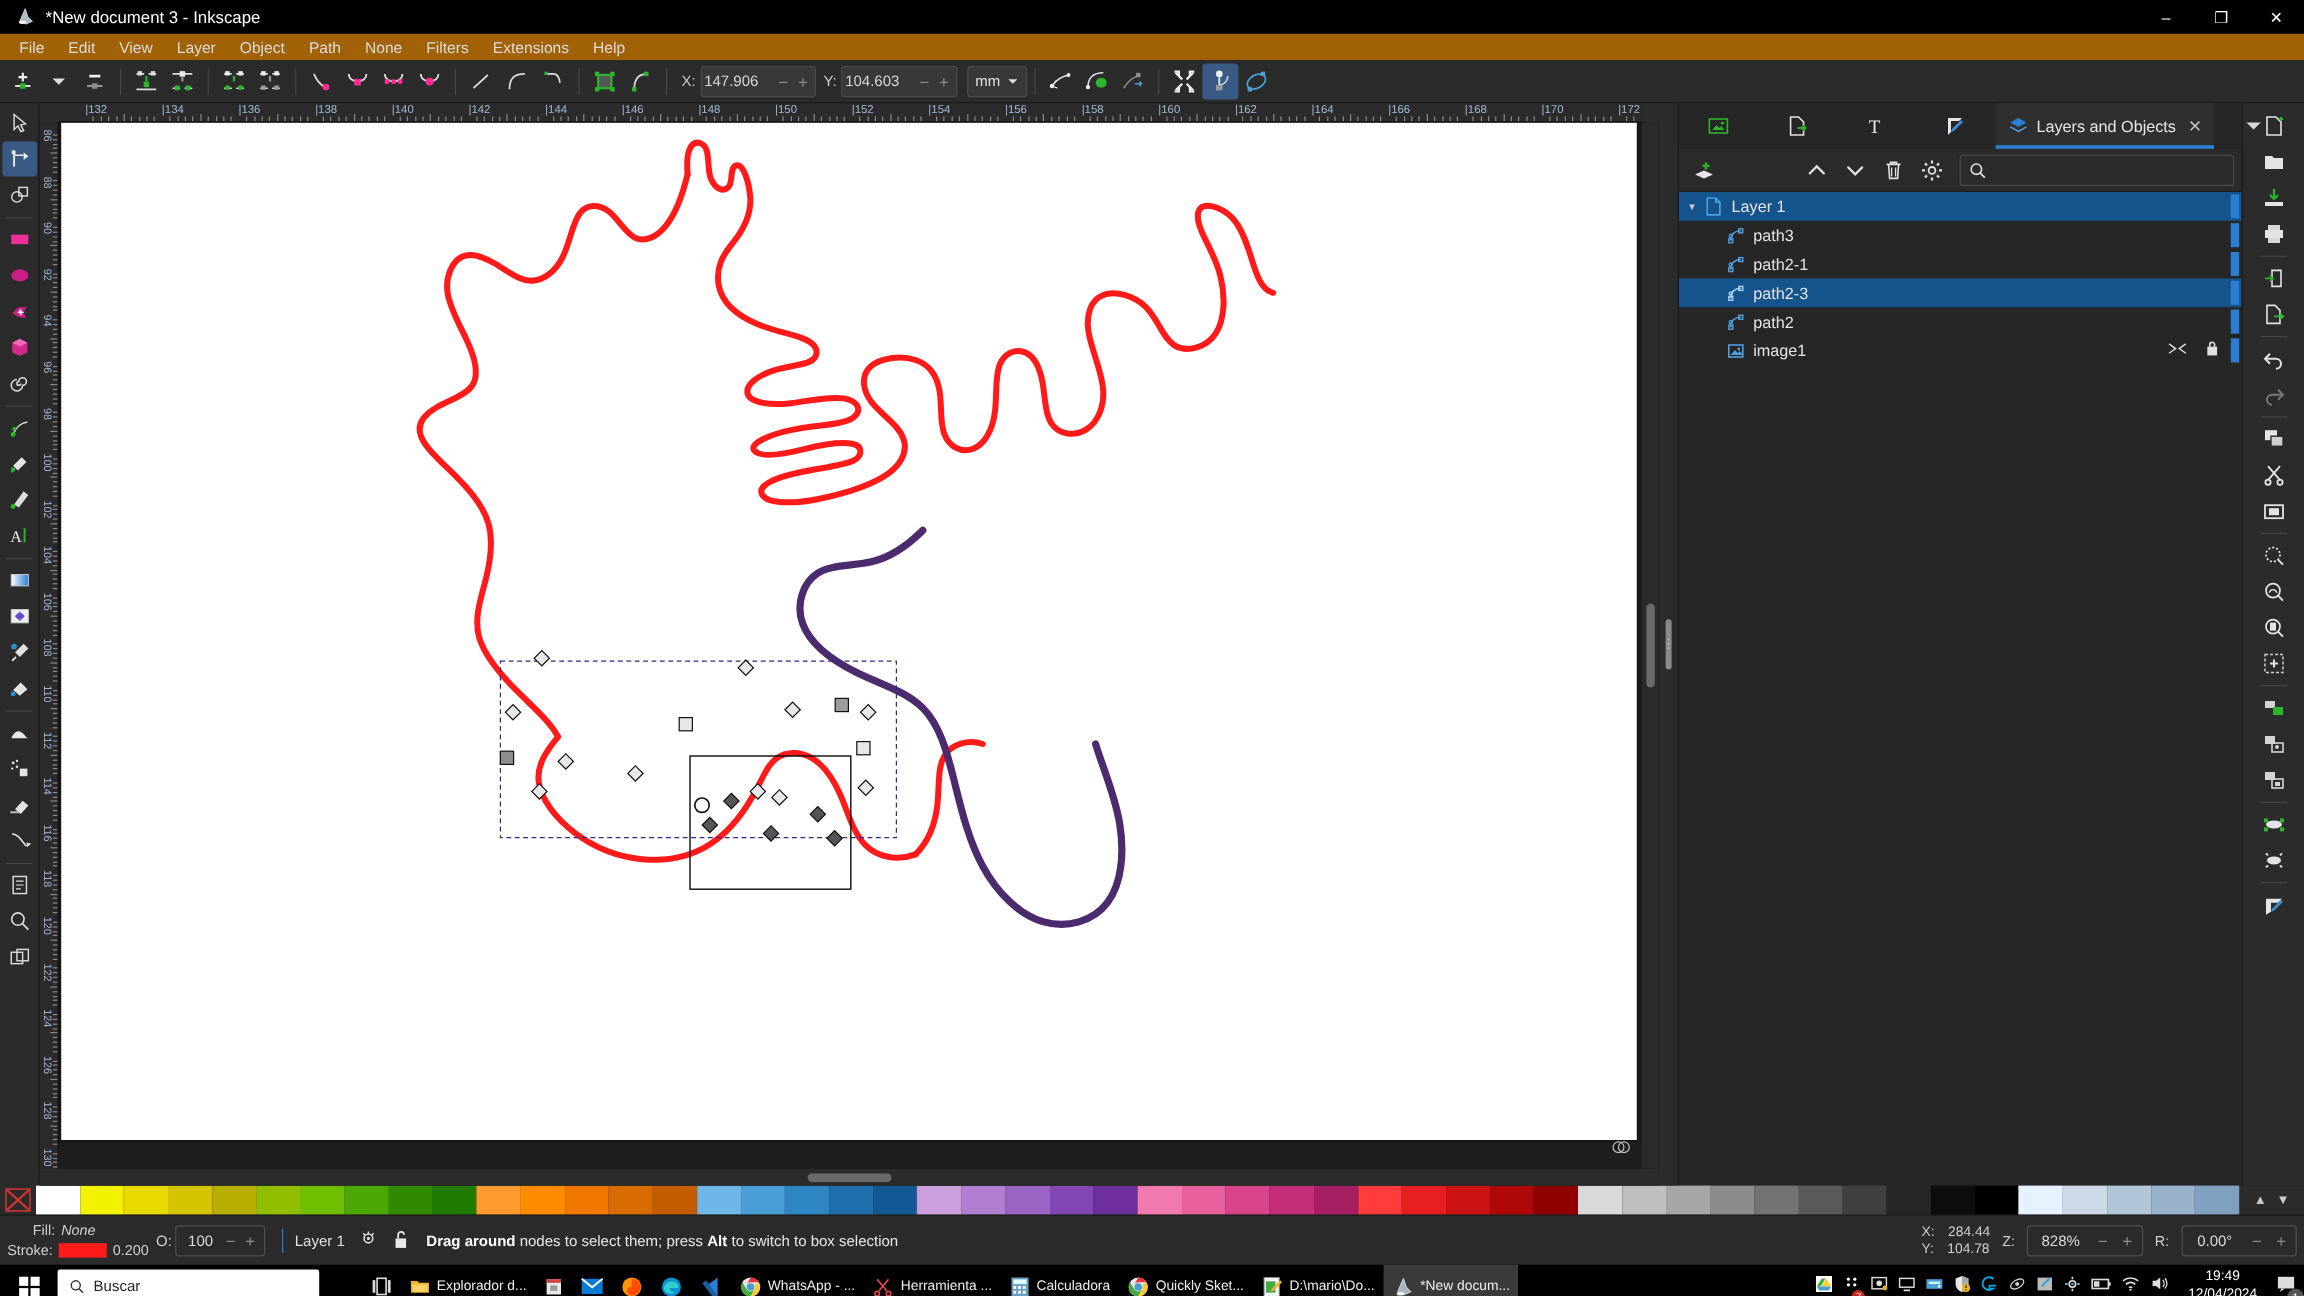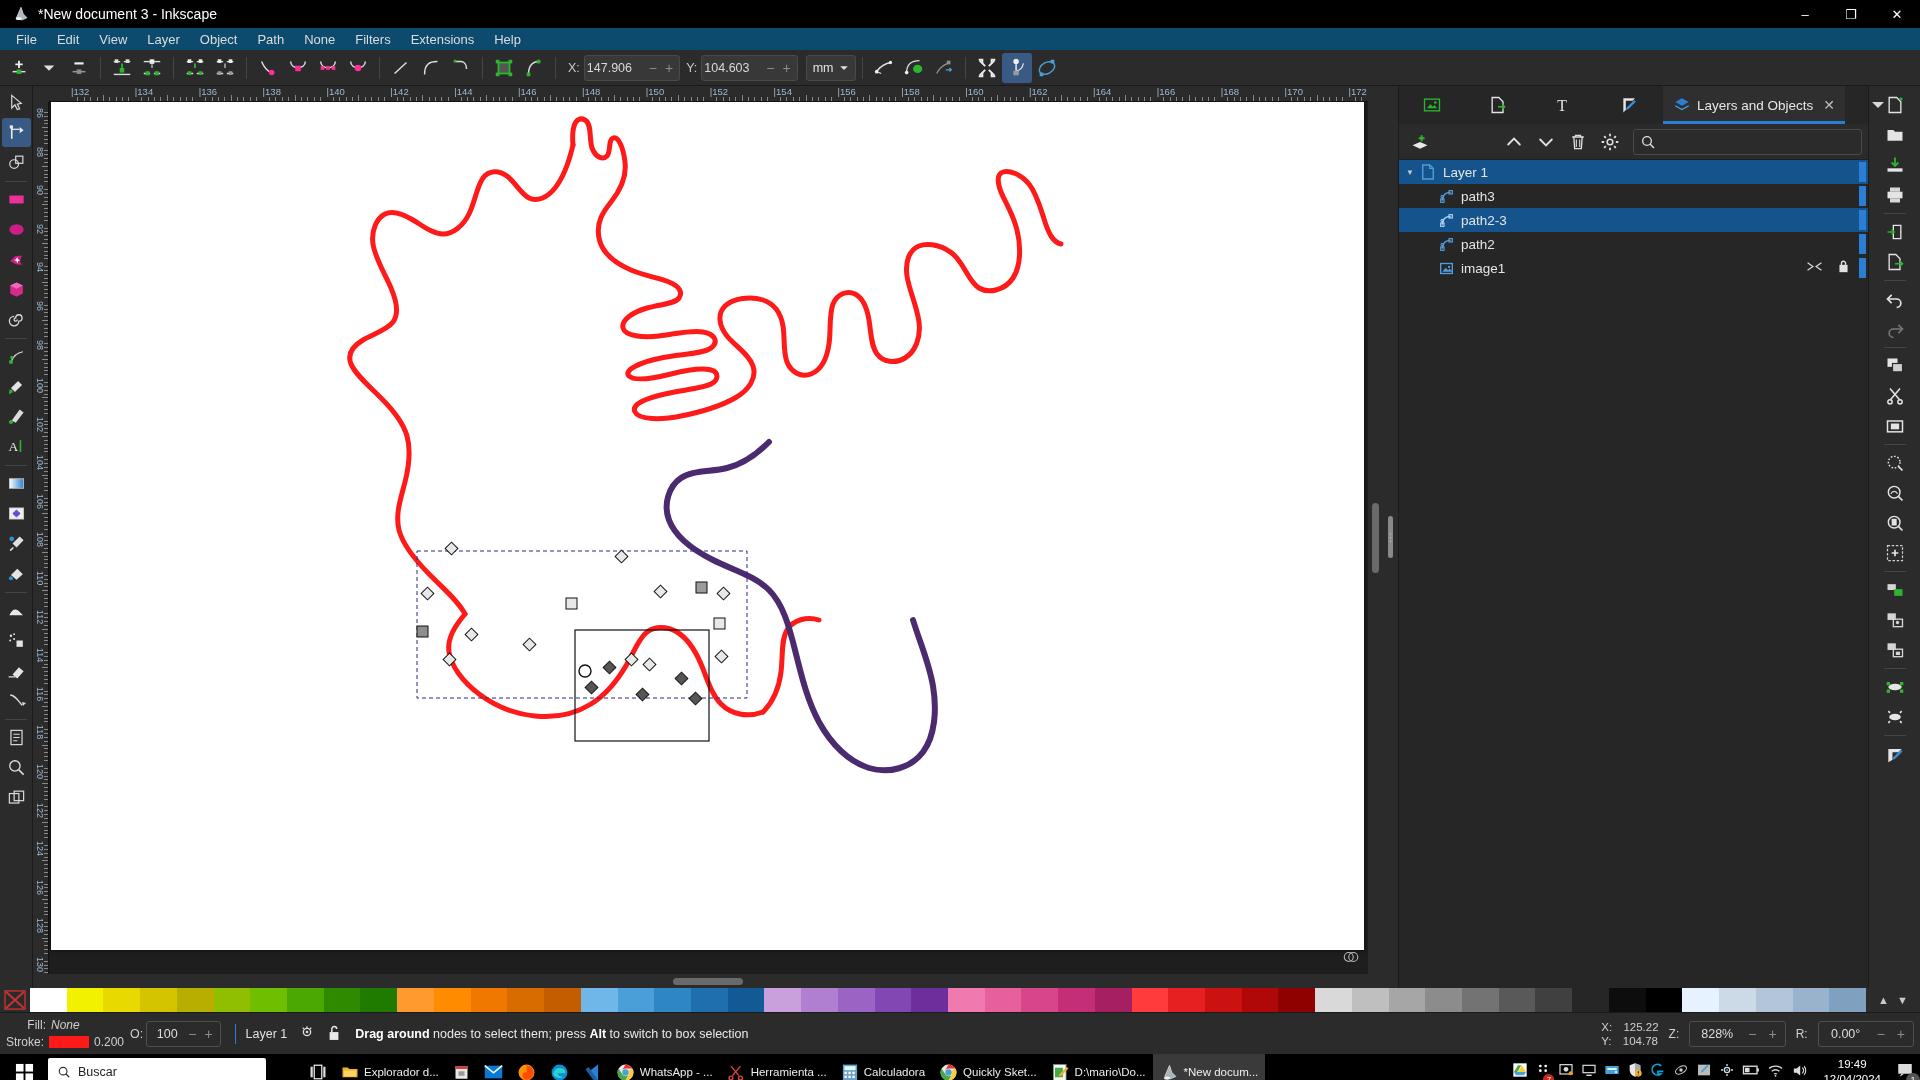--- a/index.html
+++ b/index.html
@@ -8,21 +8,21 @@
 
   
   #titlebar{ height:28px; background:#000; display:flex; align-items:center; position:relative; }
   #titlebar .tb-icon{ width:26px; height:20px; margin-left:8px; display:flex; align-items:center; justify-content:center; }
   #titlebar .tb-title{ font-size:14px; color:#fff; margin-left:4px; }
   #win-controls{ position:absolute; right:0; top:0; height:28px; display:flex; }
   #win-controls div{ width:46px; height:28px; display:flex; align-items:center; justify-content:center;
      color:#fff; font-size:13px; }
 
   
-  #menubar{ height:22px; background:#0c4a6e; display:flex; align-items:center; padding-left:6px; }
+  #menubar{ height:22px; background:#a16207; display:flex; align-items:center; padding-left:6px; }
   #menubar .mi{ font-size:13px; padding:2px 10px; color:#dcdcdc; cursor:default; }
 
   
   #toolctl{ height:36px; background:#2b2b2b; display:flex; align-items:center; padding:0 4px;
             border-bottom:1px solid #1a1a1a; }
   .tb-btn{ width:30px; height:30px; display:flex; align-items:center; justify-content:center; border-radius:3px; }
   .tb-btn.active{ background:#3a5a86; }
   .sep{ width:1px; height:22px; background:#454545; margin:0 6px; }
   .spinfield{ display:flex; align-items:center; background:#383838; border:1px solid #4a4a4a;
               border-radius:3px; height:26px; padding:0 2px; }
@@ -1153,20 +1153,33 @@
               <path d="M4 14C4 7 8 4 14 4" fill="none" stroke="#4f9fe0" stroke-width="1.6"></path>
               <rect x="2" y="12" width="4" height="4" fill="none" stroke="#4f9fe0" stroke-width="1.4"></rect>
               <rect x="12" y="2" width="4" height="4" fill="none" stroke="#4f9fe0" stroke-width="1.4"></rect>
               <circle cx="4" cy="9" r="1.6" fill="none" stroke="#4f9fe0" stroke-width="1.3"></circle>
             </svg>
         </span>
         <span class="lname">path3</span>
         <span class="cbar"></span>
       </div>
 
+      <div class="lrow">
+        <span class="twist"></span>
+        <span class="licon" style="margin-left:18px">
+          <svg width="15" height="15" viewBox="0 0 18 18">
+              <path d="M4 14C4 7 8 4 14 4" fill="none" stroke="#4f9fe0" stroke-width="1.6"></path>
+              <rect x="2" y="12" width="4" height="4" fill="none" stroke="#4f9fe0" stroke-width="1.4"></rect>
+              <rect x="12" y="2" width="4" height="4" fill="none" stroke="#4f9fe0" stroke-width="1.4"></rect>
+              <circle cx="4" cy="9" r="1.6" fill="none" stroke="#4f9fe0" stroke-width="1.3"></circle>
+            </svg>
+        </span>
+        <span class="lname">path2-1</span>
+        <span class="cbar"></span>
+      </div>
 
       <div class="lrow sel">
         <span class="twist"></span>
         <span class="licon" style="margin-left:18px">
           <svg width="15" height="15" viewBox="0 0 18 18">
               <path d="M4 14C4 7 8 4 14 4" fill="none" stroke="#a8d4f5" stroke-width="1.6"></path>
               <rect x="2" y="12" width="4" height="4" fill="none" stroke="#a8d4f5" stroke-width="1.4"></rect>
               <rect x="12" y="2" width="4" height="4" fill="none" stroke="#a8d4f5" stroke-width="1.4"></rect>
               <circle cx="4" cy="9" r="1.6" fill="none" stroke="#a8d4f5" stroke-width="1.3"></circle>
             </svg>
@@ -1462,21 +1475,21 @@
         <rect x="3" y="9" width="10" height="9" fill="#e8e8e8"></rect>
         <path d="M5.5 9V5.5a2.8 2.8 0 015.6 0" fill="none" stroke="#e8e8e8" stroke-width="1.7"></path>
       </svg>
   </span>
   <div id="statusmsg">
     <b>Drag around</b><span> nodes to select them; press </span><b>Alt</b><span> to switch to box selection</span>
   </div>
   <div id="coords">
     <div class="coordcol">
       <div><span>X:</span>
-           <span style="margin-left:8px">125.22</span></div>
+           <span style="margin-left:8px">284.44</span></div>
       <div><span>Y:</span>
            <span style="margin-left:8px">104.78</span></div>
     </div>
     <span style="font-size:12px;color:#cfcfcf">Z:</span>
     <div class="zoombox">
       <input value="828%" style="">
       <span class="stepper">−</span>
       <span class="stepper">+</span>
     </div>
     <span style="font-size:12px;color:#cfcfcf">R:</span>

